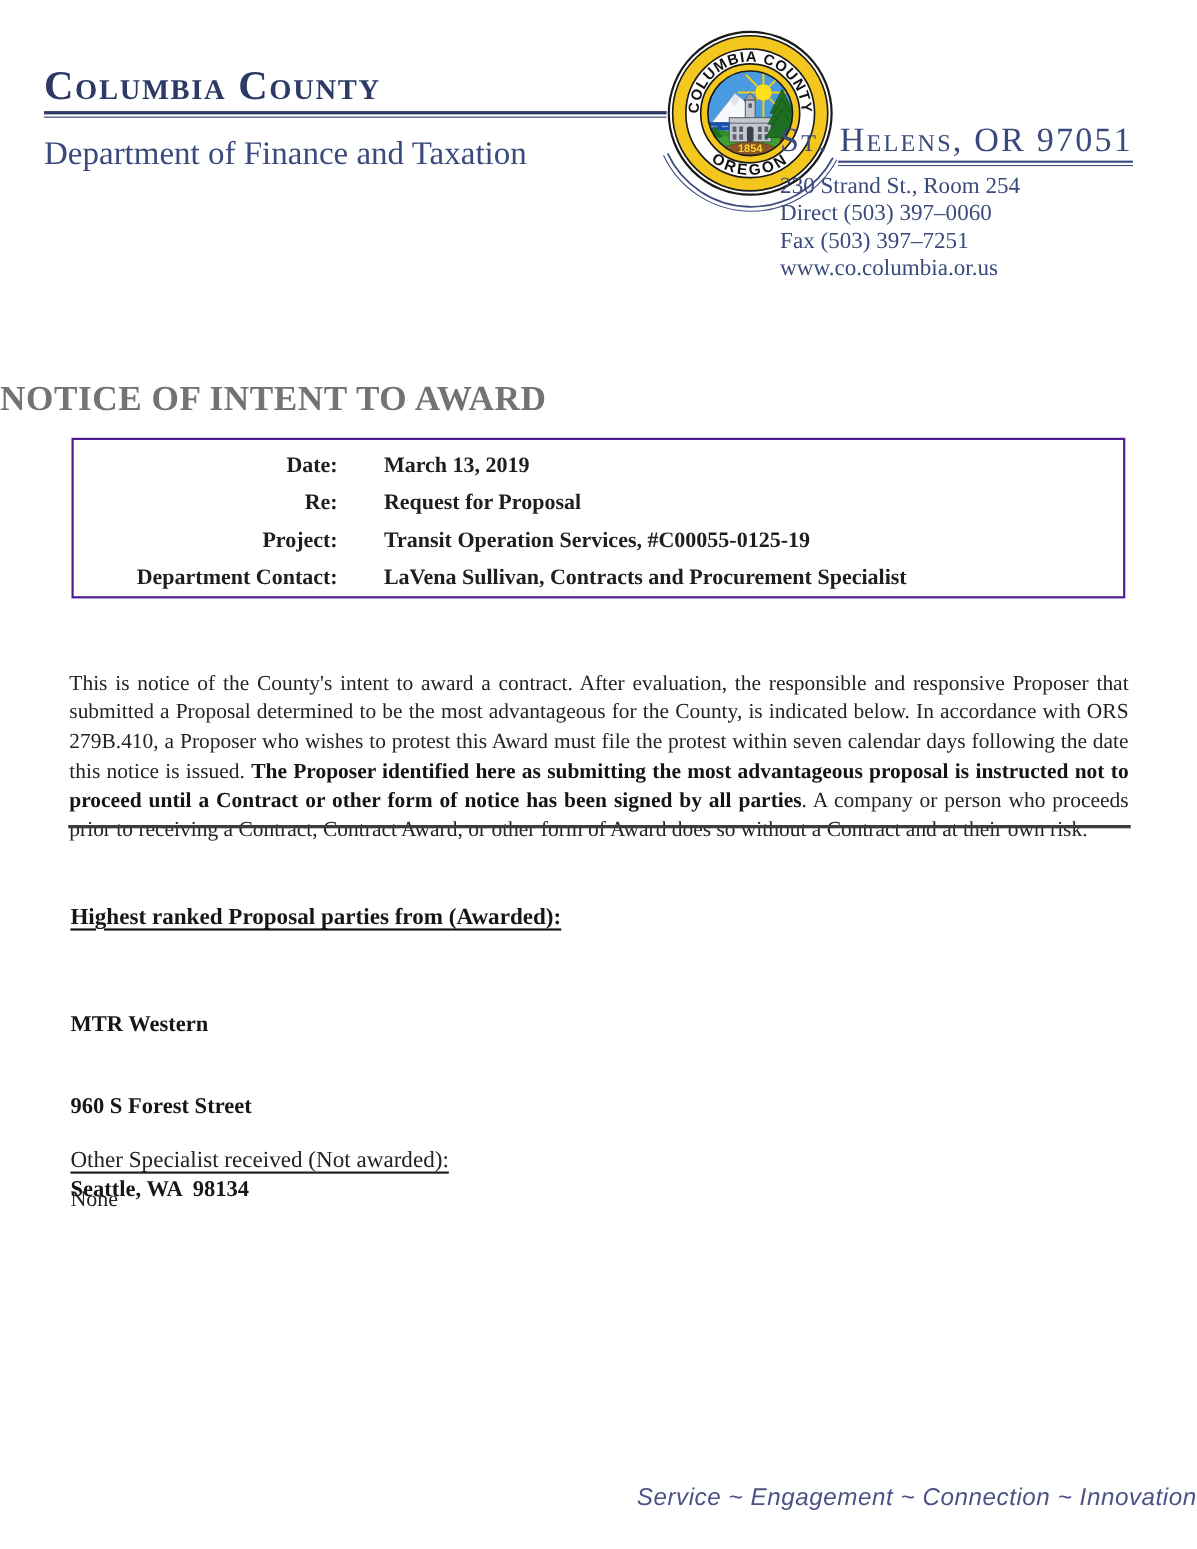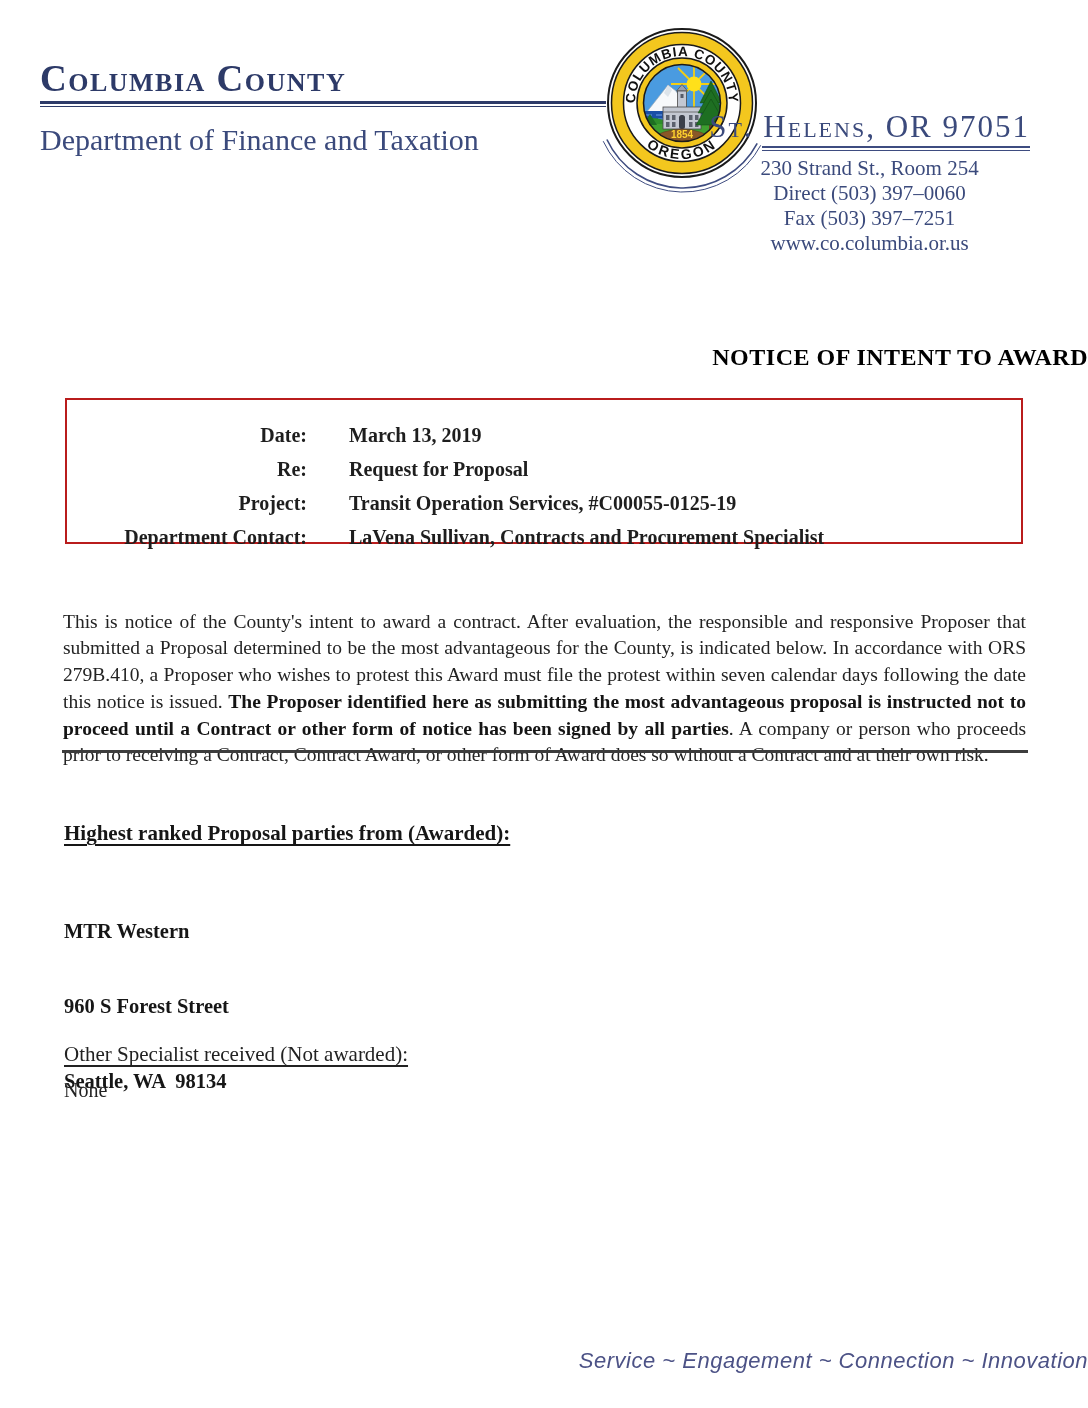--- a/index.html
+++ b/index.html
@@ -23,38 +23,38 @@
   }
   .header-rule{
     margin-top:3px;width:566px;height:6px;
     border-top:3px solid var(--navy-dark);border-bottom:1px solid var(--navy-dark);
   }
   .department{
     margin-top:16px;font-size:30px;color:var(--navy-mid);line-height:34px;white-space:nowrap;
   }
   .seal-wrap{position:absolute;left:606px;top:27px;width:152px;height:152px;}
   .swoosh{position:absolute;left:585px;top:90px;width:224px;height:118px;pointer-events:none;}
-  .header-right{position:absolute;right:58px;top:110px;text-align:center;color:var(--navy-mid);}
+  .header-right{position:absolute;right:58px;top:110px;text-align:left;color:var(--navy-mid);}
   .city-line{
     font-size:31px;font-variant:small-caps;letter-spacing:2px;
     color:var(--navy-mid);line-height:34px;white-space:nowrap;
   }
   .right-rule{
     margin:2px 0 5px auto;width:268px;height:5px;
     border-top:2px solid var(--navy-line);border-bottom:1px solid var(--navy-line);
   }
   .addr-line{font-size:21px;line-height:25px;white-space:nowrap;}
   
   .doc-title{
-    position:absolute;top:344px;left:0;width:100%;text-align:right;
-    font-size:24px;font-weight:bold;color:#000000;letter-spacing:0.5px;
+    position:absolute;top:344px;left:0;width:100%;text-align:left;
+    font-size:32px;font-weight:bold;color:#737373;letter-spacing:0.5px;
   }
   .info-table{
     position:absolute;left:65px;top:398px;width:958px;height:146px;
-    border:2px solid #b91c1c;padding-top:18px;
+    border:2px solid #4c1d95;padding-top:6px;
   }
   .info-row{display:flex;height:34px;align-items:center;}
   .info-label{
     width:240px;text-align:right;font-weight:bold;font-size:20px;flex:0 0 auto;
   }
   .info-value{padding-left:42px;font-weight:bold;font-size:20px;white-space:nowrap;}
   .body-par{
     position:absolute;left:63px;top:589px;width:963px;
     font-size:19.5px;line-height:26.8px;text-align:justify;color:#232323;
   }

